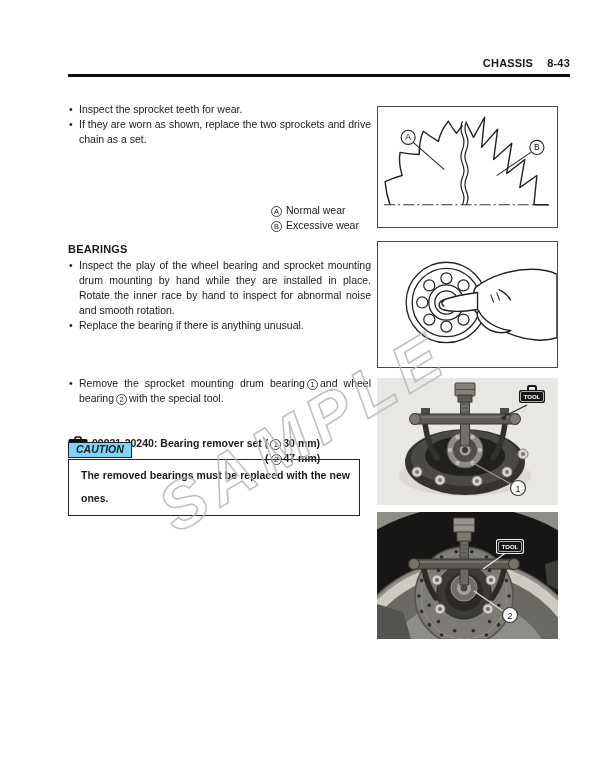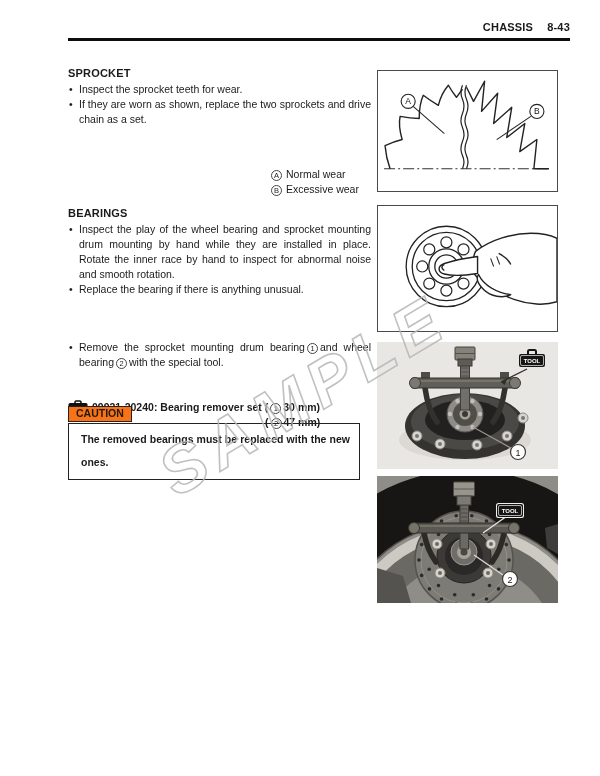--- a/index.html
+++ b/index.html
@@ -1,18 +1,18 @@
 <!DOCTYPE html>
 <html><head>
 <meta charset="utf-8">
 <style>
   html,body{margin:0;padding:0;background:#ffffff;}
   .page{
     position:relative;width:600px;height:648px;background:#ffffff;
-    font-family:"Liberation Sans","DejaVu Sans",sans-serif;color:#1a1a1a;overflow:hidden;
+    font-family:"Liberation Sans","DejaVu Sans",sans-serif;color:#1a1a1a;overflow:hidden;margin-top:36px;
   }
   
   .hdr{position:absolute;top:21px;right:30px;font-size:11px;font-weight:bold;letter-spacing:.2px;}
   .hdr .pg{margin-left:14px;}
   .rule{position:absolute;left:68px;top:38px;width:502px;height:2.5px;background:#0d0d0d;}
   
   .sec{position:absolute;left:68px;width:303px;font-size:10.5px;line-height:15px;}
   .sec h2{margin:0 0 1px 0;font-size:11px;line-height:15px;font-weight:bold;letter-spacing:.2px;}
   .bullet{position:relative;padding-left:11px;text-align:justify;}
   .bullet .bchar{position:absolute;left:1px;top:0;}
@@ -20,21 +20,21 @@
         border-radius:50%;font-size:7.5px;line-height:9.5px;text-align:center;vertical-align:0px;
         margin:0 2px;font-weight:normal;background:#fff;}
   .fig1-captions{position:absolute;left:271px;top:167px;font-size:10.5px;line-height:15px;}
   .fig1-captions .row{white-space:nowrap;}
   .fig1-captions .cnum{margin:0 4px 0 0;}
   .toolline{position:absolute;left:68px;top:400px;width:320px;font-size:10.5px;font-weight:bold;
             line-height:15px;white-space:nowrap;}
   .toolline .tool-inline{vertical-align:-2px;margin-right:4px;}
   .toolline .l2{margin-left:197px;}
   .caution-label{position:absolute;left:68px;top:406px;border:1.5px solid #222;padding:0px 7px 1px 7px;
-                 font-size:10.5px;font-weight:bold;line-height:13px;background:#f97316;}
+                 font-size:10.5px;font-weight:bold;line-height:13px;background:#7dd3fc;font-style:italic;}
   .caution-box{position:absolute;left:68px;top:423px;width:292px;box-sizing:border-box;
                border:1.5px solid #222;padding:4px 9px 5px 12px;font-size:10.5px;font-weight:bold;
                line-height:23px;text-align:justify;background:transparent;}
   
   .fig{position:absolute;left:377px;width:181px;box-sizing:border-box;}
   .fig.lineart{border:1.5px solid #4a4a4a;background:#fff;}
   #fig1{top:70px;height:122px;}
   #fig2{top:205px;height:127px;}
   #fig3{top:342px;height:127px;background:#e9e7e3;}
   #fig4{top:476px;height:127px;background:#8f8d88;overflow:hidden;}
@@ -53,21 +53,20 @@
 <body>
 
 <div class="page">
 
   <div class="hdr">
     <span>CHASSIS</span><span class="pg">8-43</span>
   </div>
   <div class="rule"></div>
 
   <div class="sec" style="top:66px;">
-    <h2>SPROCKET</h2>
     <div class="bullet">
       <span class="bchar">•</span>
       <span>Inspect the sprocket teeth for wear.</span>
     </div>
     <div class="bullet">
       <span class="bchar">•</span>
       <span>If they are worn as shown, replace the two sprockets and drive chain as a set.</span>
     </div>
   </div>
 

